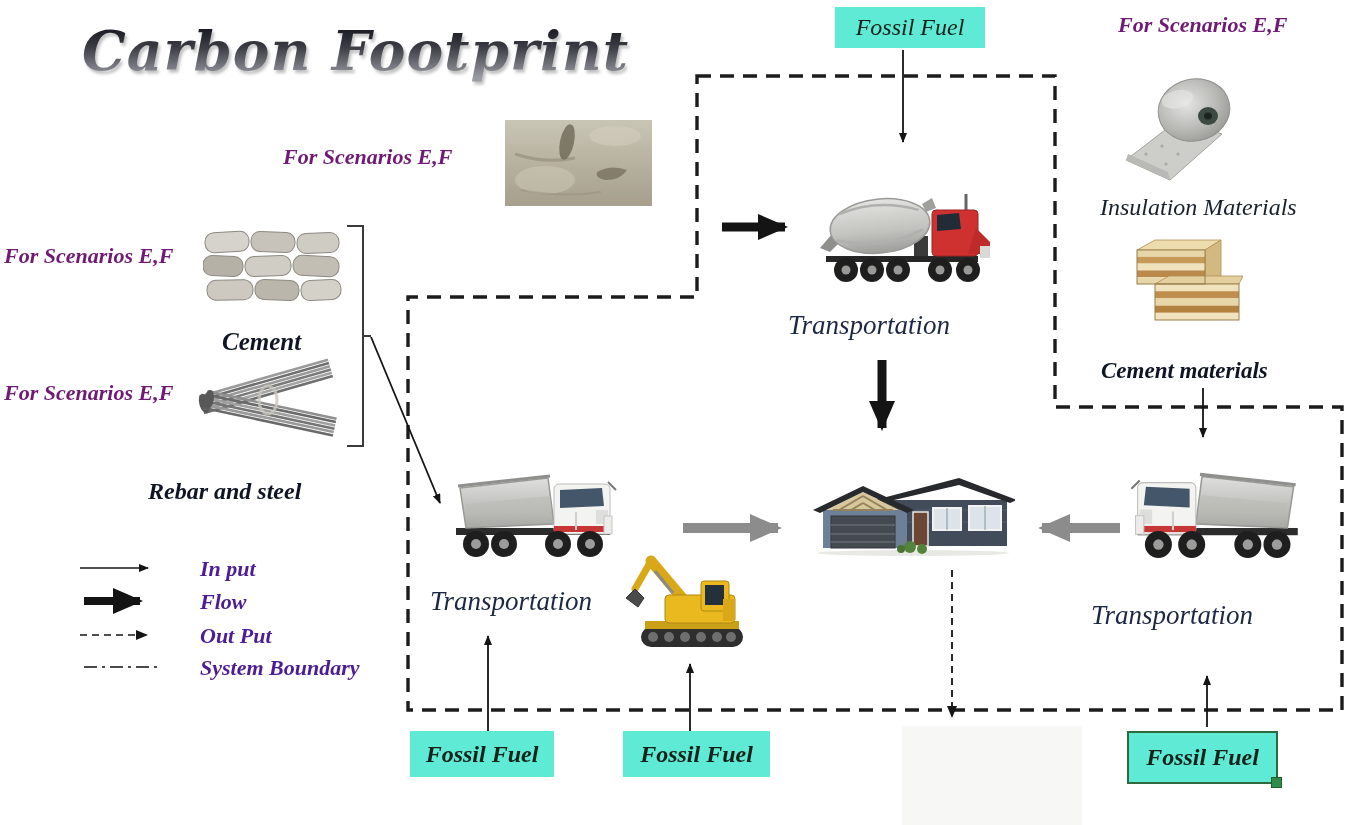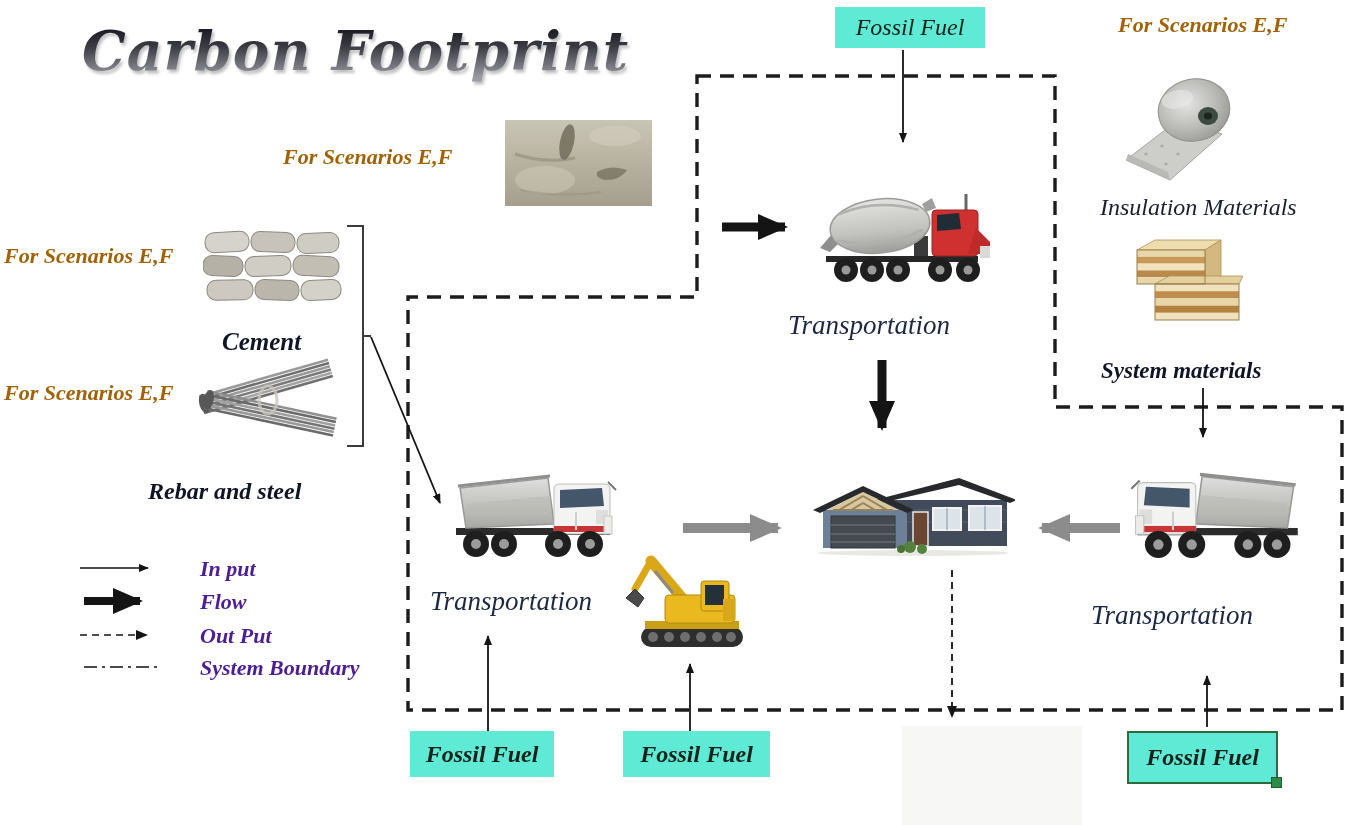--- a/index.html
+++ b/index.html
@@ -1,21 +1,21 @@
 <!DOCTYPE html>
 <html><head>
 <meta charset="utf-8">
 <style>
   html,body { margin:0; padding:0; background:#ffffff; }
   .canvas { position:relative; width:1347px; height:825px; background:#ffffff; overflow:hidden;
             font-family:"Liberation Serif", serif;font-style:italic; }
   svg.layer { position:absolute; left:0; top:0; width:1347px; height:825px; pointer-events:none; }
   .img { position:absolute; }
   .t { position:absolute; white-space:nowrap; }
-  .scen  { font-size:22px; font-weight:bold; color:#a16207; }
+  .scen  { font-size:22px; font-weight:bold; color:#701a75; }
   .mat   { font-weight:bold; color:#0f1524; }
   .trans { font-size:27px; color:#1c2742; }
   .leg   { font-size:22px; font-weight:bold; color:#4c1d95; }
   .fossil { position:absolute; background:#5eead4; display:flex; align-items:center; justify-content:center;
             color:#15221a; font-size:24px; }
   .fossil.bold { font-weight:bold; }
   .fossil.selected { border:2.5px solid #2d6b3e; }
   .handle { position:absolute; right:-6px; bottom:-6px; width:9px; height:9px; background:#2e8b4a; border:1px solid #1f5c31; }
   .title { position:absolute; left:82px; top:18px; font-size:55px; font-weight:bold; letter-spacing:1px;
            font-family:"DejaVu Serif", serif;
@@ -294,21 +294,21 @@
   <div class="title">Carbon Footprint</div>
 
   <div class="t scen" style="left:283px;top:144px">For Scenarios E,F</div>
   <div class="t scen" style="left:4px;top:243px">For Scenarios E,F</div>
   <div class="t scen" style="left:4px;top:380px">For Scenarios E,F</div>
   <div class="t scen" style="left:1118px;top:12px">For Scenarios E,F</div>
 
   <div class="t mat" style="left:222px;top:328px;font-size:25px">Cement</div>
   <div class="t mat" style="left:148px;top:478px;font-size:24px">Rebar and steel</div>
   <div class="t" style="left:1100px;top:194px;font-size:24px;color:#17202e">Insulation Materials</div>
-  <div class="t mat" style="left:1101px;top:358px;font-size:23px">System materials</div>
+  <div class="t mat" style="left:1101px;top:358px;font-size:23px">Cement materials</div>
 
   <div class="t trans" style="left:788px;top:310px">Transportation</div>
   <div class="t trans" style="left:430px;top:586px">Transportation</div>
   <div class="t trans" style="left:1091px;top:600px">Transportation</div>
 
   <div class="t leg" style="left:200px;top:556px">In put</div>
   <div class="t leg" style="left:200px;top:589px">Flow</div>
   <div class="t leg" style="left:200px;top:623px">Out Put</div>
   <div class="t leg" style="left:200px;top:655px">System Boundary</div>
 

